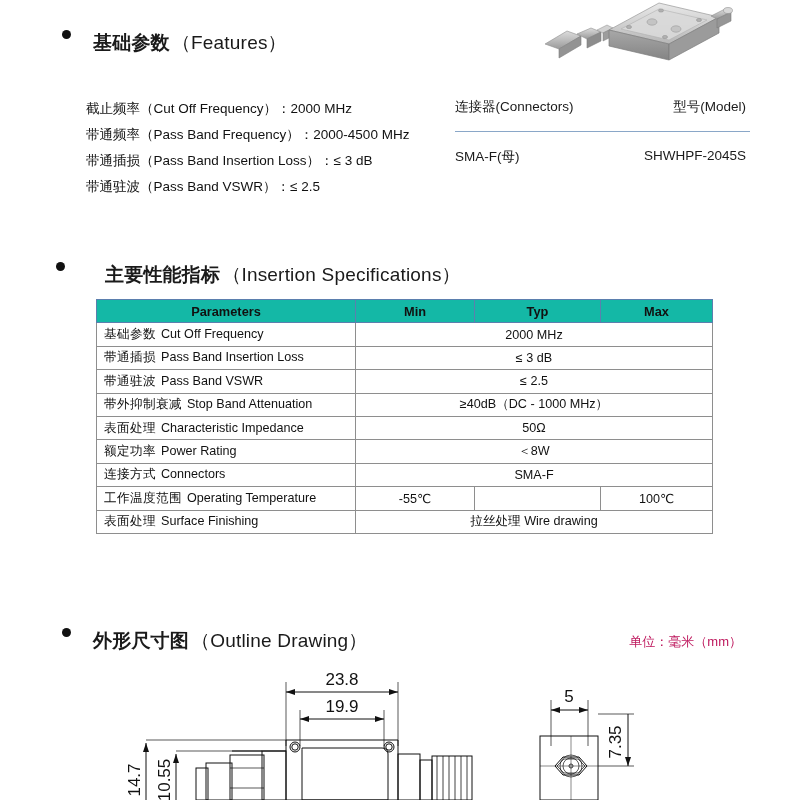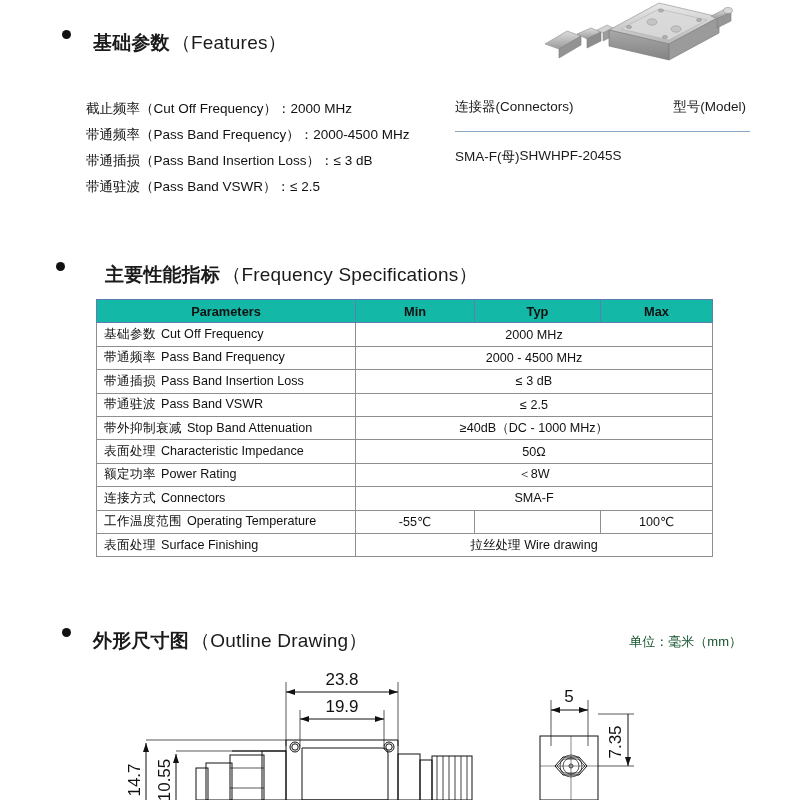--- a/index.html
+++ b/index.html
@@ -60,21 +60,21 @@
   .conn-head {
     display: flex;
     justify-content: space-between;
     border-bottom: 1.6px solid #8aa7c8;
     padding-bottom: 15px;
     font-size: 13.5px;
     white-space: nowrap;
   }
   .conn-body {
     display: flex;
-    justify-content: flex-start;
+    justify-content: space-between;
     padding-top: 16px;
     font-size: 13.5px;
     white-space: nowrap;
   }
   .conn-right { padding-right: 4px; }
 
   
   .photo {
     position: absolute;
     left: 533px;
@@ -121,21 +121,21 @@
   .cn { letter-spacing: .4px; }
   .gap { display: inline-block; width: 5px; }
 
   
   .unit-note {
     position: absolute;
     right: 58px;
     top: 633px;
     font-size: 13px;
     white-space: nowrap;
-    color: #14532d;
+    color: #be185d;
   }
   .drawing {
     position: absolute;
     left: 0px;
     top: 668px;
     width: 800px;
     height: 132px;
   }
   .drawing svg { display: block; }
   .dimtext {
@@ -219,21 +219,21 @@
   </div>
   <div class="conn-body">
     <span>SMA-F(母)</span>
     <span class="conn-right">SHWHPF-2045S</span>
   </div>
 </div>
 
 <div class="section-head" style="left:56px; top:262px;">
   <span class="bullet"></span>
   <span class="section-title" style="margin-left:40px;">主要性能指标</span>
-  <span class="section-title" style="margin-left:2px; font-weight:500;">（Frequency Specifications）</span>
+  <span class="section-title" style="margin-left:2px; font-weight:500;">（Insertion Specifications）</span>
 </div>
 
 <table class="spec-table">
   <colgroup>
     <col style="width:259px">
       <col style="width:119px">
       <col style="width:126px">
       <col style="width:112px">
   </colgroup>
   <thead>
@@ -243,24 +243,20 @@
       <th>Typ</th>
       <th>Max</th>
     </tr>
   </thead>
   <tbody id="spec-body">
       <tr>
         <td class="param"><span class="cn">基础参数</span><span class="gap"></span><span>Cut Off Frequency</span></td>
         <td class="val" colspan="3">2000 MHz</td>
       </tr>
       <tr>
-        <td class="param"><span class="cn">带通频率</span><span class="gap"></span><span>Pass Band Frequency</span></td>
-        <td class="val" colspan="3">2000 - 4500 MHz</td>
-      </tr>
-      <tr>
         <td class="param"><span class="cn">带通插损</span><span class="gap"></span><span>Pass Band Insertion Loss</span></td>
         <td class="val" colspan="3">≤ 3 dB</td>
       </tr>
       <tr>
         <td class="param"><span class="cn">带通驻波</span><span class="gap"></span><span>Pass Band VSWR</span></td>
         <td class="val" colspan="3">≤ 2.5</td>
       </tr>
       <tr>
         <td class="param"><span class="cn">带外抑制衰减</span><span class="gap"></span><span>Stop Band Attenuation</span></td>
         <td class="val" colspan="3">≥40dB（DC - 1000 MHz）</td>

